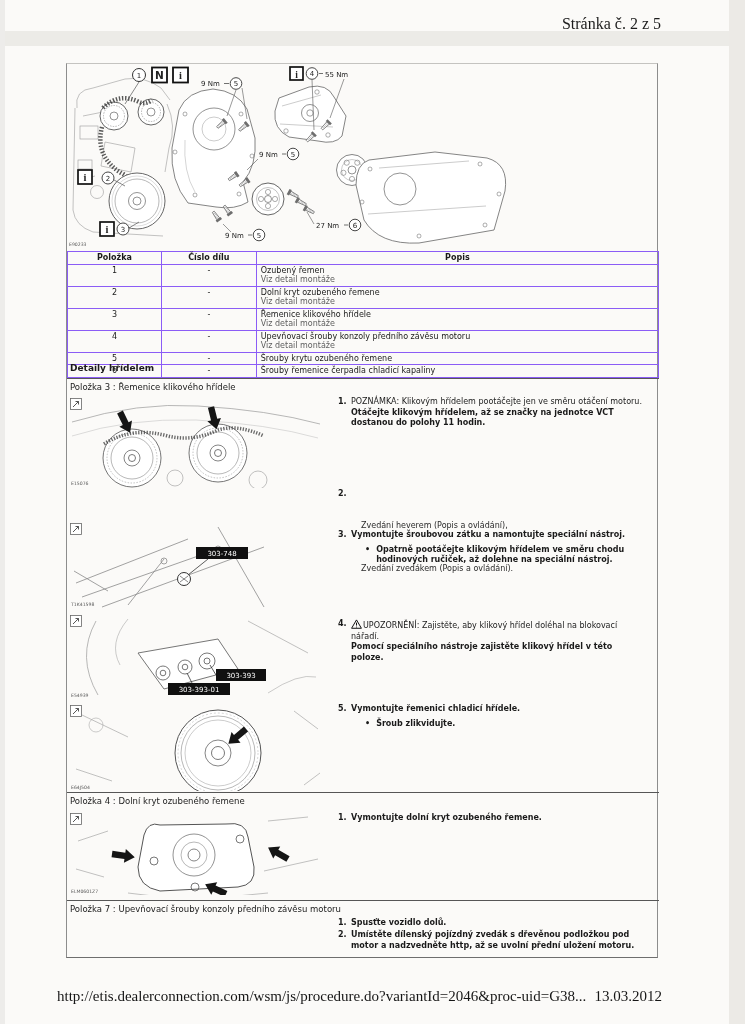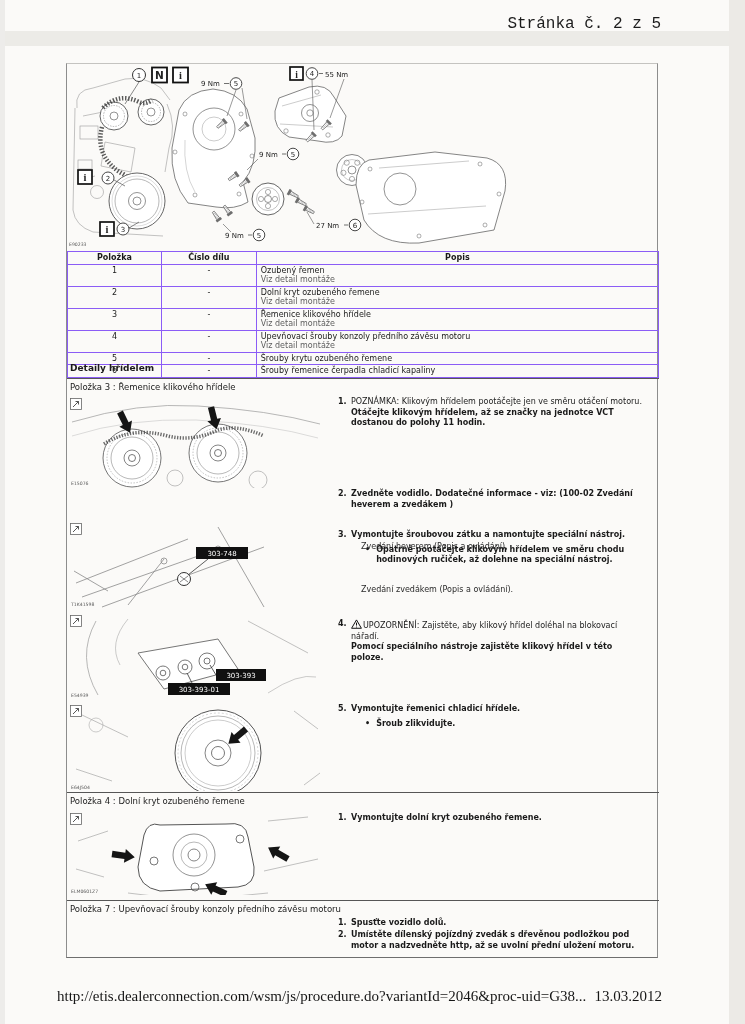--- a/index.html
+++ b/index.html
@@ -4,21 +4,21 @@
 <style>
   * { margin:0; padding:0; box-sizing:border-box; }
   body { font-family:"DejaVu Sans", sans-serif; }
   .page { position:relative; width:745px; height:1024px; background:#fbfaf8; overflow:hidden; }
 
   
   .band-top   { position:absolute; left:0; top:31px; width:100%; height:15px; background:#e7e6e2; opacity:.75; filter:blur(.6px); }
   .edge-right { position:absolute; right:0; top:0; width:16px; height:100%; background:#eceae6; }
   .edge-left  { position:absolute; left:0; top:0; width:5px; height:100%; background:#edecea; }
 
-  .page-header { position:absolute; top:15px; right:84px; font-family:Liberation Mono, monospace; font-size:16px; color:#1c1c1c;margin-left:8px; }
+  .page-header { position:absolute; top:15px; right:84px; font-family:Liberation Serif, serif; font-size:16px; color:#1c1c1c;margin-left:8px; }
   .page-footer { position:absolute; top:988px; left:57px; width:605px; display:flex; justify-content:space-between;
                  font-family:"Liberation Serif", serif; font-size:15px; color:#161616; }
 
   .content { position:absolute; left:66px; top:63px; width:592px; height:895px;
              border-left:1px solid #8d8d8d; border-right:1px solid #8d8d8d;
              border-top:1px solid #c4c3c0; border-bottom:1px solid #6e6e6e;
              color:#1a1a1a; }
   .abs { position:absolute; }
   .hline { position:absolute; left:0; width:592px; border-top:1px solid #565656; }
 
@@ -357,21 +357,20 @@
       <span class="num">1.</span>
       <div>
         <div>POZNÁMKA: Klikovým hřídelem pootáčejte jen ve směru otáčení motoru.</div>
         <div class="b">Otáčejte klikovým hřídelem, až se značky na jednotce VCT dostanou do polohy 11 hodin.</div>
       </div>
     </div>
 
     <div class="step" style="top:425px">
       <span class="num">2.</span>
       <div>
-        <div class="b">Zvedněte vodidlo. Dodatečné informace - viz: (100-02 Zvedání heverem a zvedákem )</div>
         <div class="refs">Zvedání heverem (Popis a ovládání),</div>
         <div class="refs">Zvedání zvedákem (Popis a ovládání).</div>
       </div>
     </div>
 
     <div class="step" style="top:466px">
       <span class="num">3.</span>
       <div>
         <div class="b">Vymontujte šroubovou zátku a namontujte speciální nástroj.</div>
         <div class="bullet b">Opatrně pootáčejte klikovým hřídelem ve směru chodu hodinových ručiček, až dolehne na speciální nástroj.</div>

